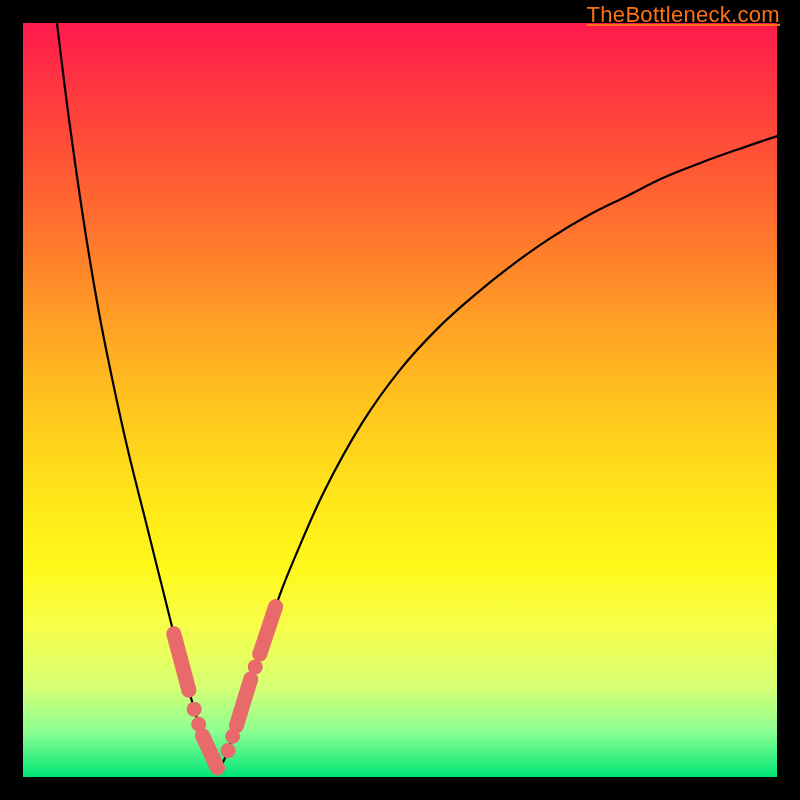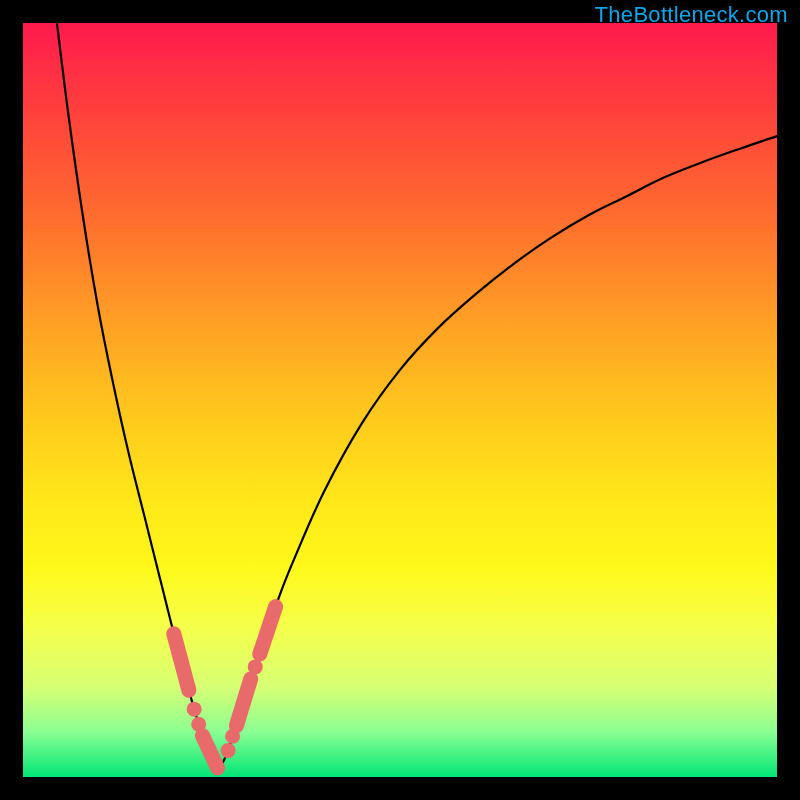--- a/index.html
+++ b/index.html
@@ -28,26 +28,27 @@
       #fff81a 72%,
       #f6ff4a 80%,
       #d7ff74 88%,
       #8cff92 94%,
       #00e676 100%
     );
   }
   .watermark {
     position: absolute;
     top: 2px;
-    right: 12px;
-    color: #0ea5e9;
+    right: 20px;
+    color: #f97316;
     font-size: 22px;
     font-weight: 500;
     letter-spacing: 0.3px;
     user-select: none;
+    text-decoration: underline;
   }
   svg.plot {
     position: absolute;
     left: 0;
     top: 0;
     width: 754px;
     height: 754px;
     overflow: visible;
   }
 </style>

